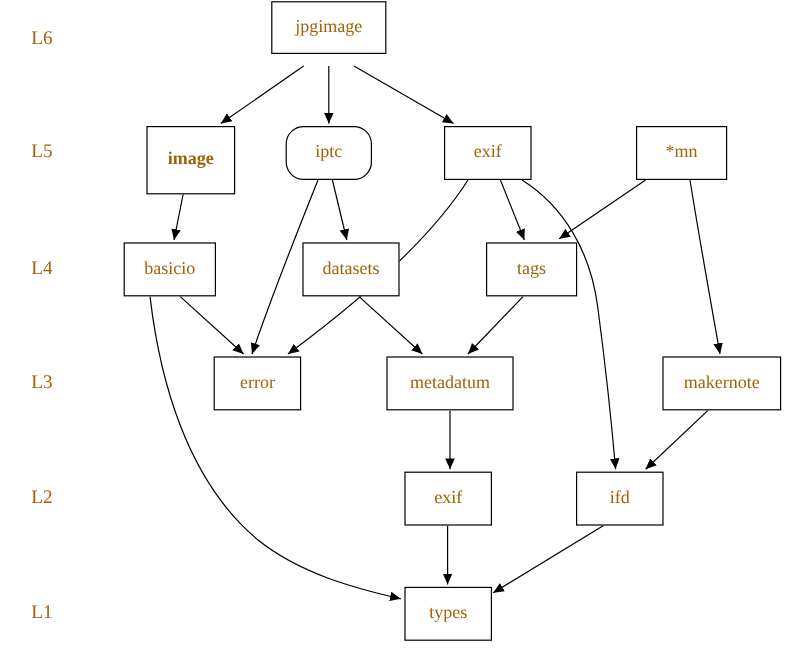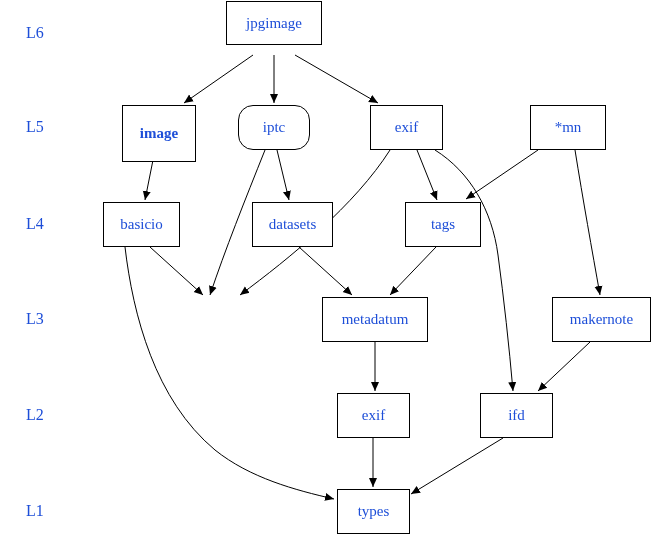--- a/index.html
+++ b/index.html
@@ -6,21 +6,21 @@
     margin: 0;
     padding: 0;
     background: #ffffff;
   }
   #canvas {
     position: relative;
     width: 660px;
     height: 543px;
     background: #ffffff;
     font-family: "Liberation Serif", "DejaVu Serif", serif;
-    color: #1d4ed8;
+    color: #a16207;
     overflow: hidden;
   }
   #edges {
     position: absolute;
     left: 0;
     top: 0;
     width: 660px;
     height: 543px;
   }
   #edges path, #edges line {
@@ -98,20 +98,21 @@
 
   <div class="node" style="left:122px; top:105px; width:74px;  height:57px;font-weight:bold;">image</div>
   <div class="node" style="left:238px; top:105px; width:72px;  height:45px;border-radius:15px;">iptc</div>
   <div class="node" style="left:370px; top:105px; width:73px;  height:45px;">exif</div>
   <div class="node" style="left:530px; top:105px; width:76px;  height:45px;">*mn</div>
 
   <div class="node" style="left:103px; top:202px; width:77px;  height:45px;">basicio</div>
   <div class="node" style="left:252px; top:202px; width:81px;  height:45px;">datasets</div>
   <div class="node" style="left:405px; top:202px; width:76px;  height:45px;">tags</div>
 
+  <div class="node" style="left:178px; top:297px; width:73px;  height:45px;">error</div>
   <div class="node" style="left:322px; top:297px; width:106px; height:45px;">metadatum</div>
   <div class="node" style="left:552px; top:297px; width:99px;  height:45px;">makernote</div>
 
   <div class="node" style="left:337px; top:393px; width:73px;  height:45px;">exif</div>
   <div class="node" style="left:480px; top:393px; width:73px;  height:45px;">ifd</div>
 
   <div class="node" style="left:337px; top:489px; width:73px;  height:45px;">types</div>
 
 </div>
 

